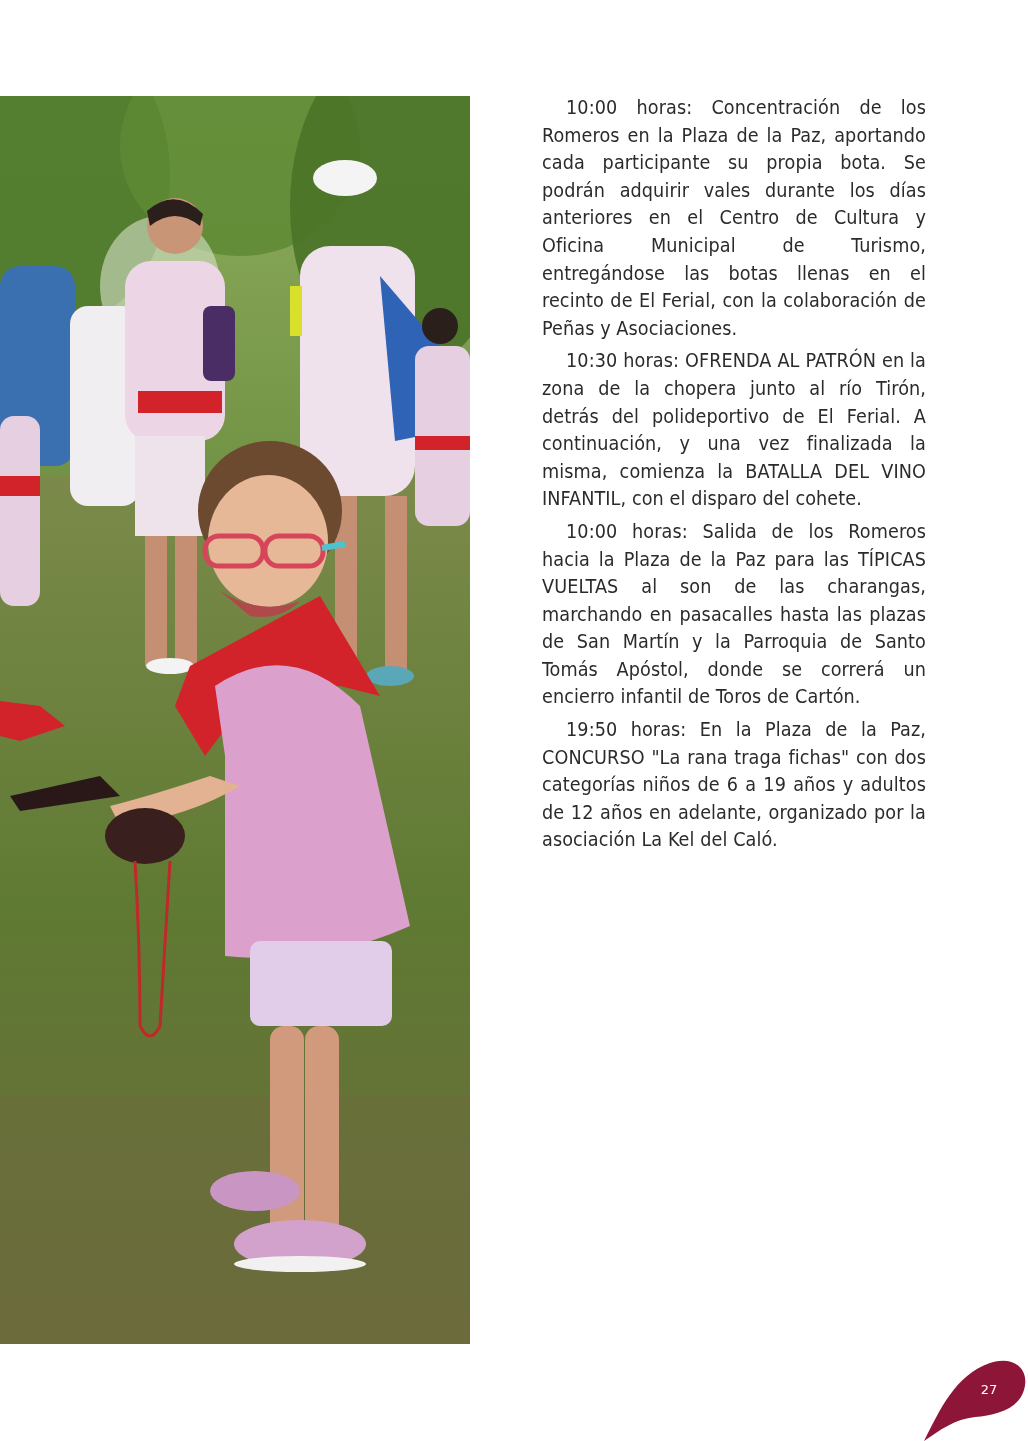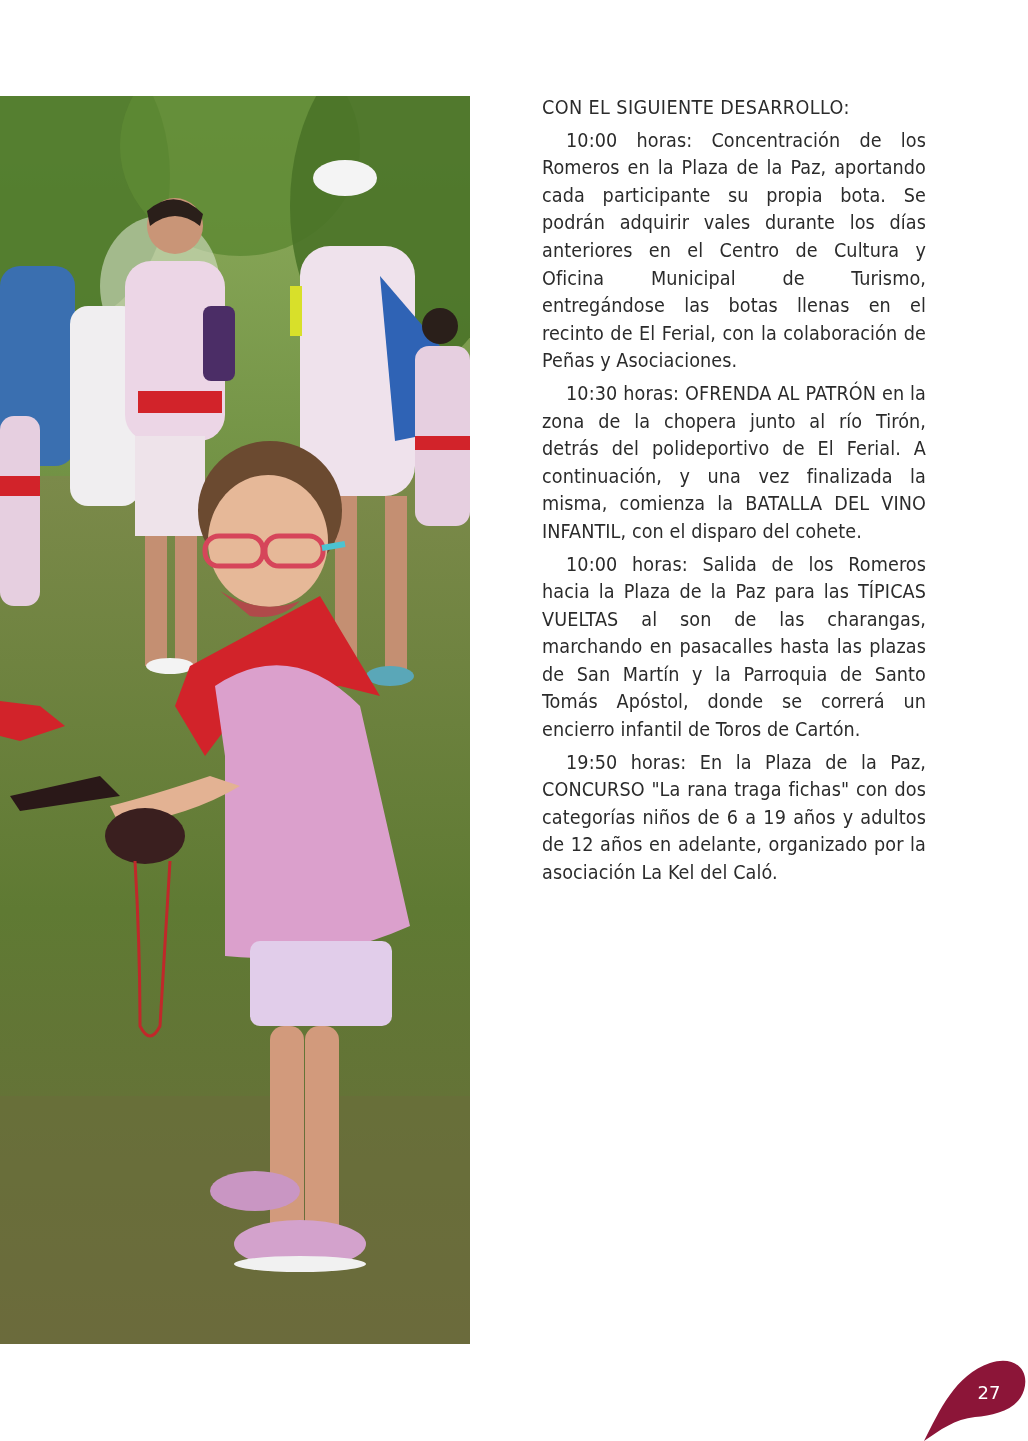--- a/index.html
+++ b/index.html
@@ -5,21 +5,21 @@
   html, body { margin:0; padding:0; background:#ffffff; }
   body { width:1028px; height:1441px; position:relative; overflow:hidden; font-family:"DejaVu Sans", sans-serif; }
   .photo { position:absolute; left:0; top:96px; width:470px; height:1248px; overflow:hidden; background:#5d7a35; }
   .photo svg { display:block; width:470px; height:1248px; }
   .text-col { position:absolute; left:542px; top:94px; width:384px; color:#2b2b2b; font-family:"DejaVu Sans Condensed","DejaVu Sans", sans-serif; font-stretch:condensed; font-size:19.6px; line-height:27.6px; letter-spacing:0.1px; }
   .intro { margin:0 0 5px 0; white-space:nowrap; letter-spacing:0.4px; }
   .entry { margin:0 0 5px 0; text-align:justify; hyphens:manual; }
   .entry .time { font-weight:normal;margin-left:24px; }
   .page-badge { position:absolute; left:920px; top:1355px; width:108px; height:86px; }
   .page-badge svg { display:block; }
-  .page-num { position:absolute; left:975px; top:1382px; width:28px; text-align:center; color:#ffffff; font-family:"DejaVu Sans", sans-serif; font-size:18px; }
+  .page-num { position:absolute; left:975px; top:1382px; width:28px; text-align:center; color:#ffffff; font-family:"DejaVu Sans", sans-serif; font-size:13px; }
 </style>
 </head>
 <body>
 
 <div class="photo" title="Niña con pañuelo rojo y gafas sujetando una bota en la Batalla del Vino Infantil">
   <svg viewBox="0 0 470 1248">
     <defs>
       <linearGradient id="sky" x1="0" y1="0" x2="0" y2="1">
         <stop offset="0" stop-color="#8fae5e"></stop>
         <stop offset="1" stop-color="#6f8f42"></stop>
@@ -89,21 +89,20 @@
     <rect x="270" y="930" width="34" height="220" rx="14" fill="#d29a7c"></rect>
     <rect x="305" y="930" width="34" height="230" rx="14" fill="#d29a7c"></rect>
 
     <ellipse cx="255" cy="1095" rx="45" ry="20" fill="#c996c3"></ellipse>
     <ellipse cx="300" cy="1148" rx="66" ry="24" fill="#d3a2cc"></ellipse>
     <ellipse cx="300" cy="1168" rx="66" ry="8" fill="#f1f1f1"></ellipse>
   </svg>
 </div>
 
 <div class="text-col">
-  <p class="intro">CON EL SIGUIENTE DESARROLLO:</p>
 
   <p class="entry">
     <span class="time">10:00 horas:</span>
     <span>Concentración de los Romeros en la Plaza de la Paz, apor­tando cada participante su propia bota. Se podrán adquirir vales durante los días anteriores en el Centro de Cultura y Oficina Municipal de Turis­mo, entregándose las botas llenas en el recinto de El Ferial, con la colabo­ración de Peñas y Asociaciones.</span>
   </p>
   <p class="entry">
     <span class="time">10:30 horas:</span>
     <span>OFRENDA AL PATRÓN en la zona de la chopera junto al río Tirón, detrás del polideportivo de El Ferial. A continuación, y una vez finali­zada la misma, comienza la BATALLA DEL VINO INFANTIL, con el disparo del cohete.</span>
   </p>
   <p class="entry">

